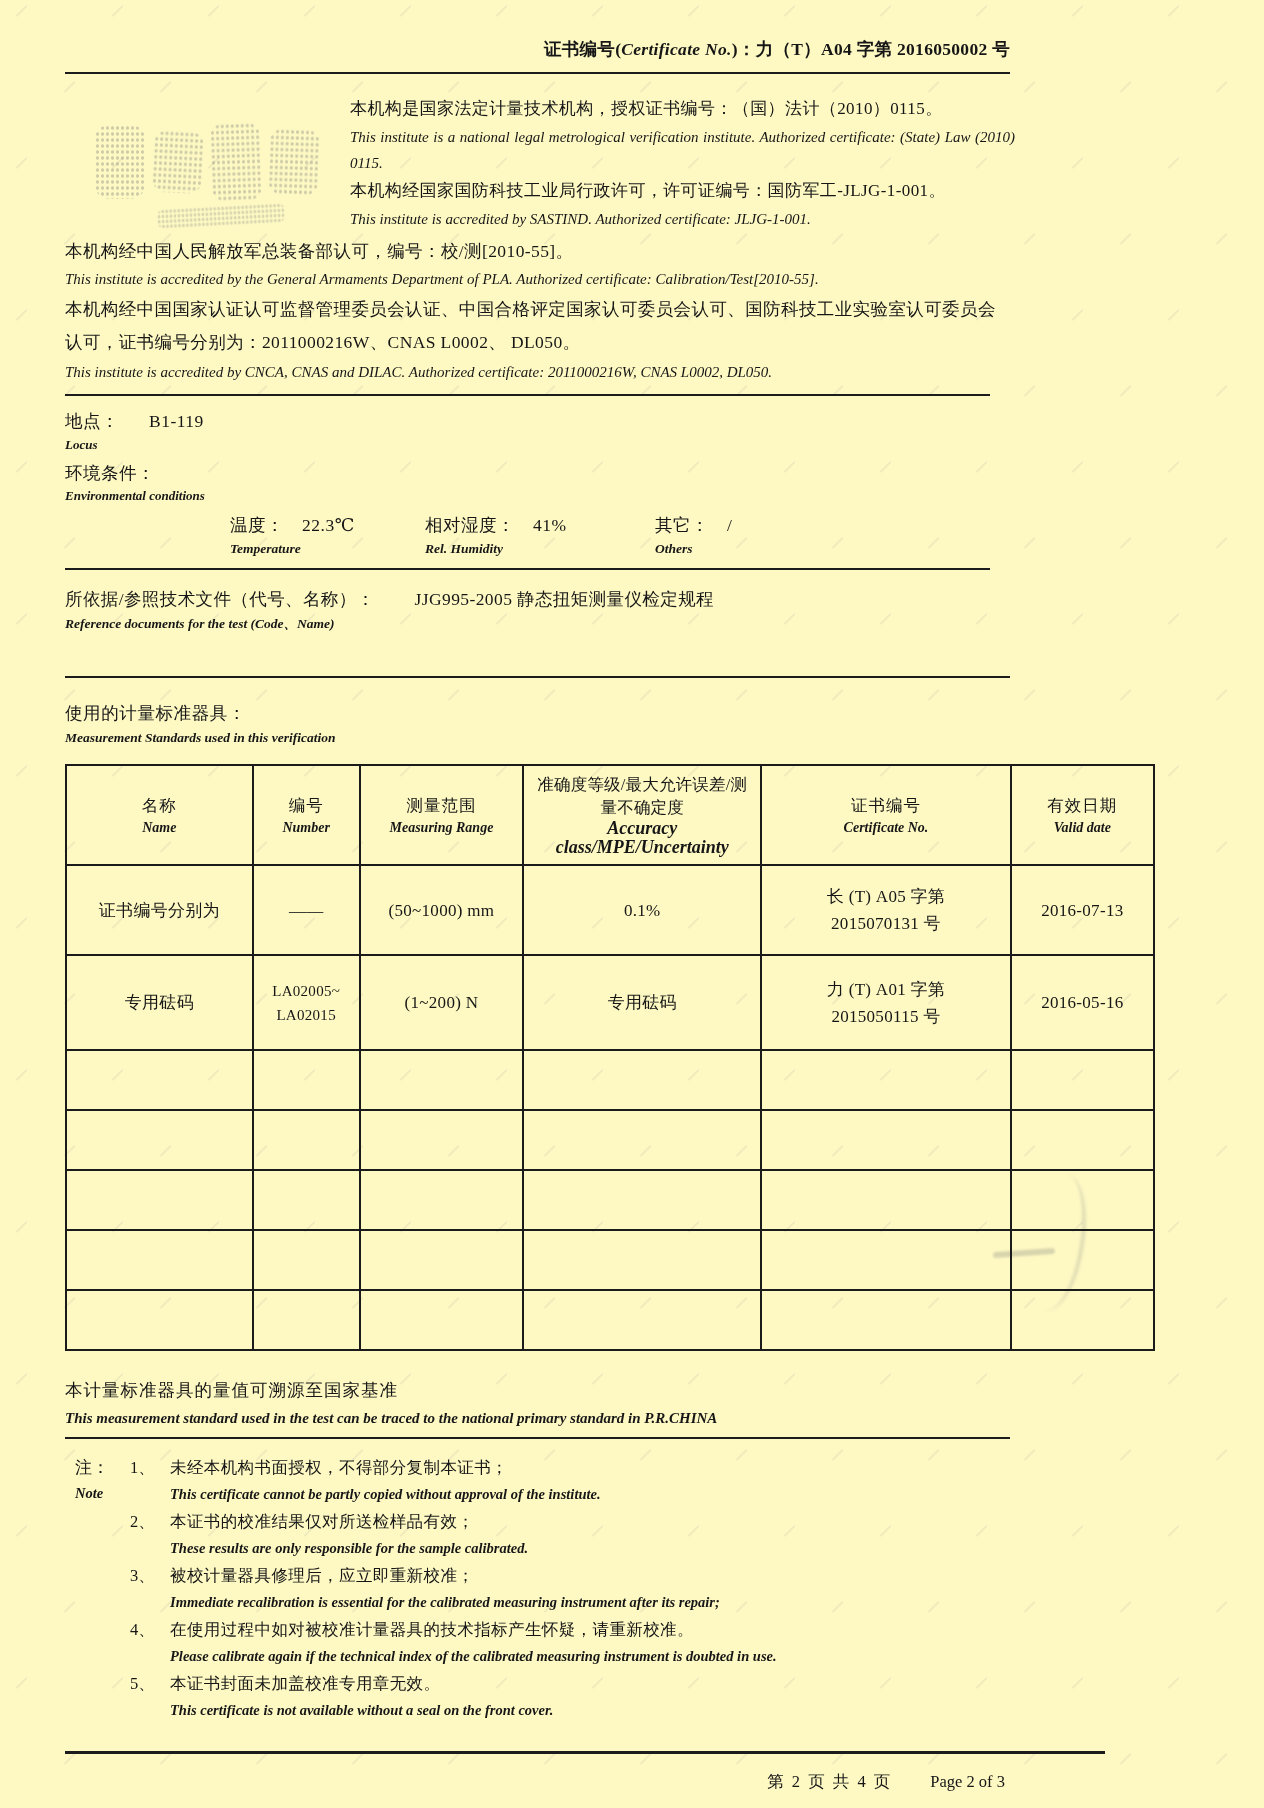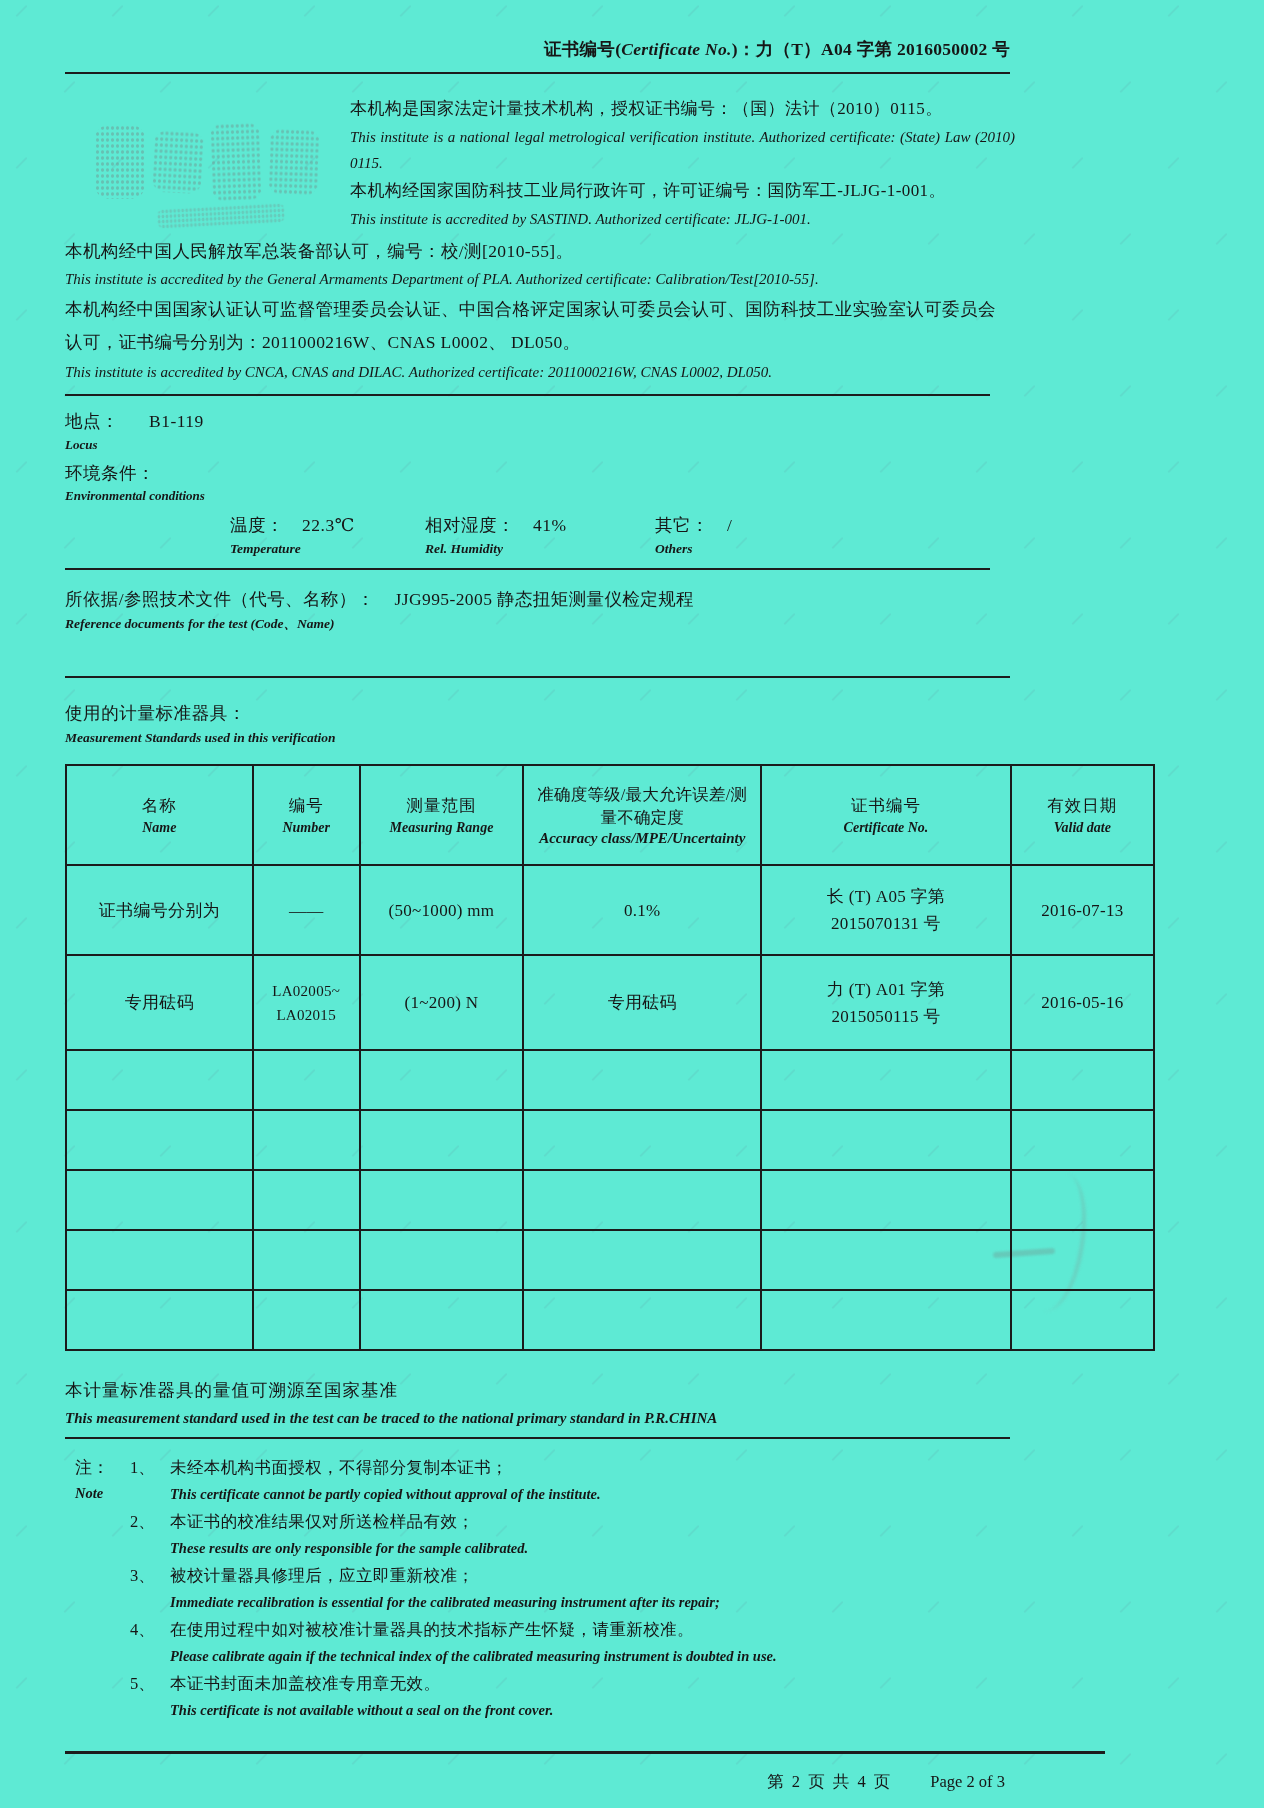--- a/index.html
+++ b/index.html
@@ -1,19 +1,19 @@
 <!DOCTYPE html>
 <html><head>
 <meta charset="utf-8">
 <style>
   html,body{margin:0;padding:0;background:#ffffff;}
   .page{
     position:relative;
     width:1264px;height:1808px;
-    background:#5eead4;
+    background:#fef9c3;
     box-sizing:border-box;
     padding:28px 0 8px 65px;
     font-family:"Liberation Serif","DejaVu Serif",serif;
     color:#161616;
     overflow:hidden;
   }
   .en{font-style:italic;}
   .en-b{font-style:italic;font-weight:700;}
   .rule{border:0;height:0;border-top:2px solid #1c1c1c;margin:0;}
   .w-text{width:945px;}
@@ -59,40 +59,40 @@
   .cond .v{margin-left:18px;}
   .cond-zh{font-size:17.5px;letter-spacing:.5px;}
   .cond-en{font-size:13.5px;line-height:18px;}
   .cond-temp{margin-left:165px;width:195px;}
   .cond-hum{width:230px;}
   .rule-3{margin-top:10px;}
 
   
   .refdoc{margin-top:14px;}
   .refdoc-line{font-size:17.5px;line-height:30px;letter-spacing:.4px;}
-  .refdoc-line .v{margin-left:20px;}
+  .refdoc-line .v{margin-left:40px;}
   .refdoc-en{font-size:13.5px;line-height:20px;}
   .rule-4{margin-top:42px;}
 
   
   .std-title{margin-top:20px;}
   .std-zh{font-size:17.5px;line-height:30px;letter-spacing:.6px;}
   .std-en{font-size:13.5px;line-height:20px;}
 
   table.standards{margin-top:16px;width:1090px;border-collapse:collapse;table-layout:fixed;}
   table.standards th,table.standards td{border:2px solid #1b1b1b;vertical-align:middle;text-align:center;padding:2px 6px;font-weight:normal;}
   .c1{width:185px}.c2{width:106px}.c3{width:162px}.c4{width:236px}.c5{width:247px}.c6{width:142px}
   tr.hdr{height:100px;}
   tr.data1{height:90px;}
   tr.data2{height:95px;}
   tr.empty{height:60px;}
   .th-zh{font-size:16.5px;line-height:24px;letter-spacing:1px;}
   .th-zh.tight{letter-spacing:.2px;line-height:23px;}
   .th-en{font-size:14px;line-height:19px;}
-  .th-en.small{font-size:15px;}
+  .th-en.small{font-size:18px;}
   .cell{font-size:17px;line-height:27px;letter-spacing:.3px;}
 
   
   .trace{margin-top:24px;}
   .trace-zh{font-size:17.5px;line-height:30px;letter-spacing:1px;}
   .trace-en{font-size:15px;line-height:26px;}
   .rule-5{margin-top:6px;border-top-width:2.5px;}
 
   
   .notes{margin-top:14px;position:relative;padding-left:65px;width:880px;}

